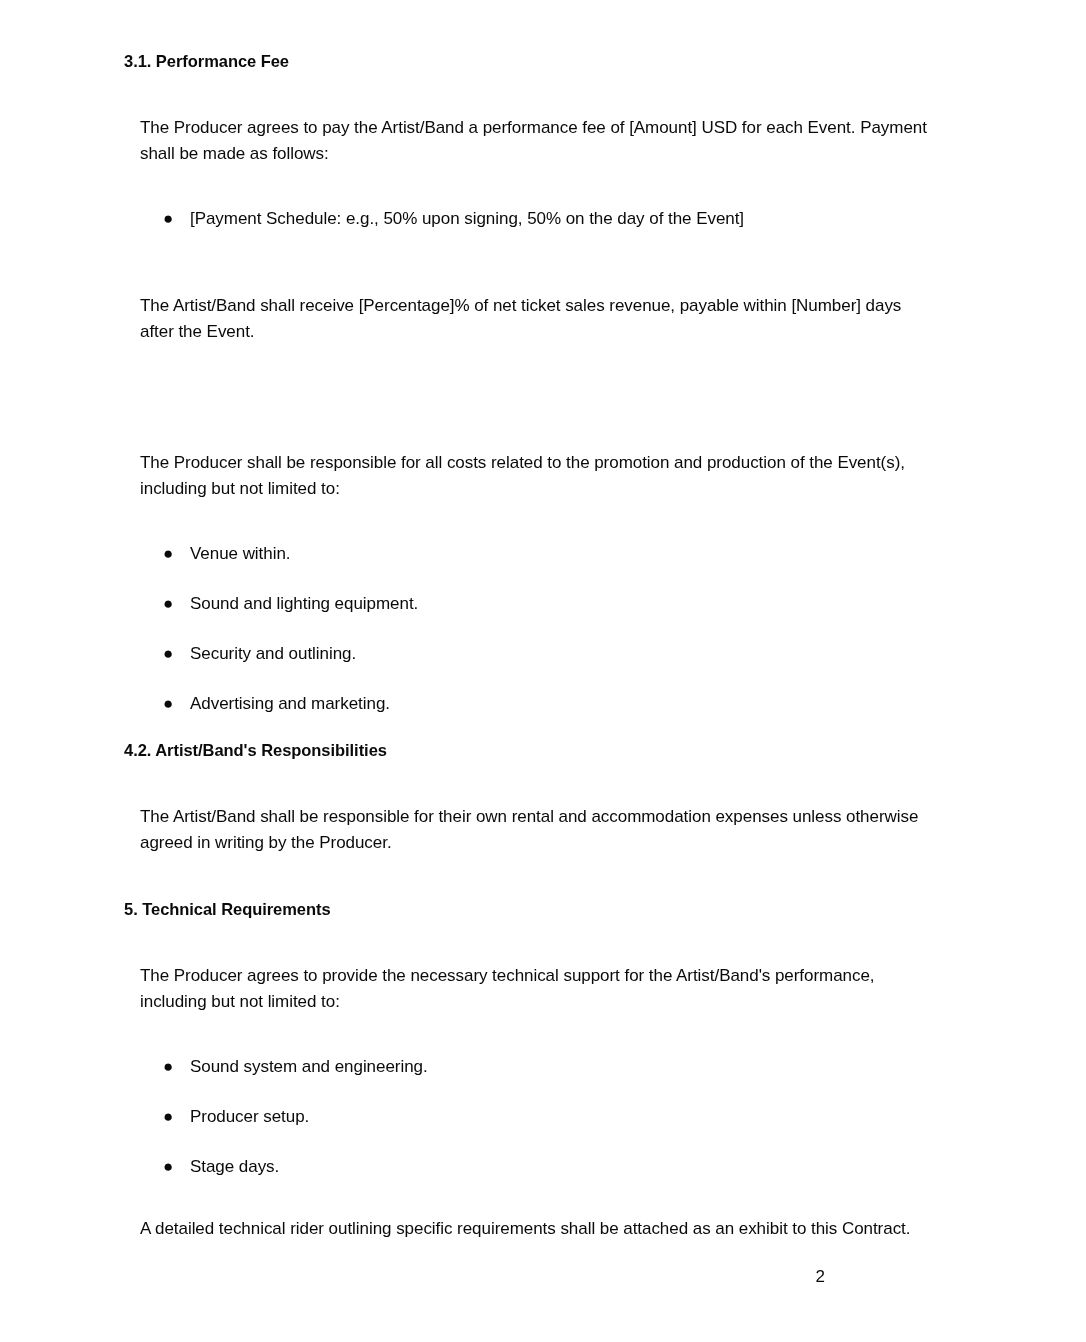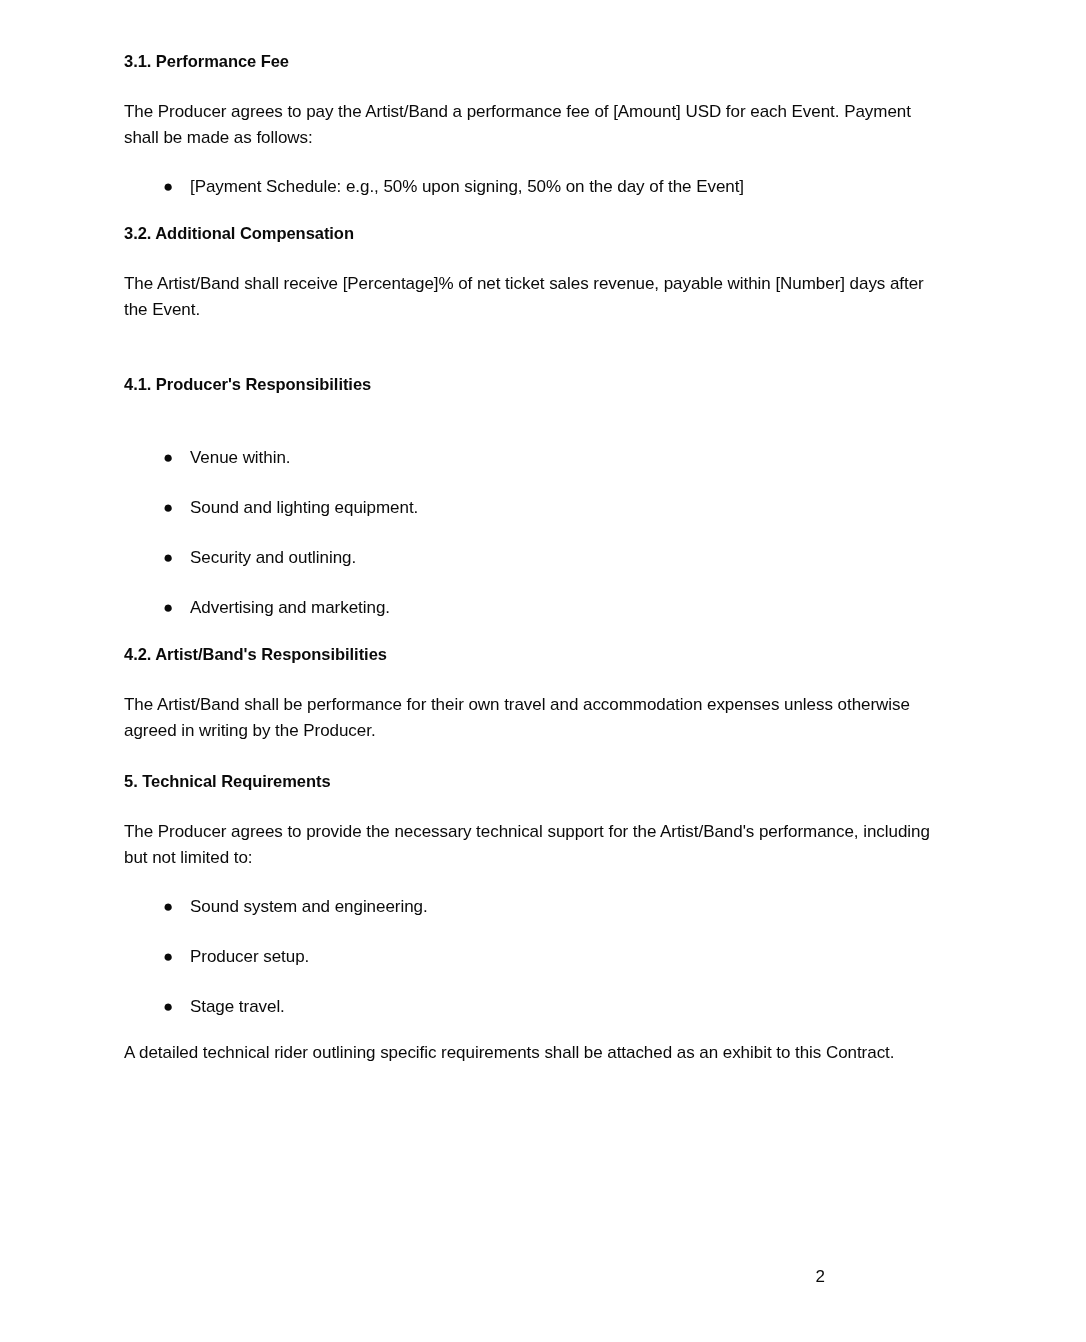--- a/index.html
+++ b/index.html
@@ -31,21 +31,21 @@
     line-height: 26px;
     margin: 0;
     padding: 0;
     letter-spacing: -0.05px;
   }
 
   .doc-para {
     font-size: 17px;
     font-weight: normal;
     line-height: 26px;
-    margin: 0;
+    margin: 16px;
     padding: 0;
     letter-spacing: -0.05px;
   }
 
   
   .gap-heading-para { height: 25px; }
   .gap-para-list    { height: 23px; }
   .gap-list-block   { height: 20px; }
   .gap-para-heading { height: 24px; }
   .gap-heading-heading { height: 24px; }
@@ -96,47 +96,46 @@
 
   <div class="content">
       <h2 class="doc-heading">3.1. Performance Fee</h2>
       <div class="gap-heading-para"></div>
       <p class="doc-para">The Producer agrees to pay the Artist/Band a performance fee of [Amount] USD for each Event. Payment shall be made as follows:</p>
       <div class="gap-para-list"></div>
       <ul class="doc-list">
         <li class="list-item"><span class="bullet">●</span><span>[Payment Schedule: e.g., 50% upon signing, 50% on the day of the Event]</span></li>
       </ul>
       <div class="gap-list-block"></div>
-      <h2 class="doc-heading">3.2. Additional Compensation</h2>
       <div class="gap-heading-para"></div>
       <p class="doc-para">The Artist/Band shall receive [Percentage]% of net ticket sales revenue, payable within [Number] days after the Event.</p>
       <div class="gap-para-heading"></div>
       <div class="gap-heading-heading"></div>
-      <h2 class="doc-heading">4.1. Producer's Responsibilities</h2>
       <div class="gap-heading-para"></div>
+      <p class="doc-para">The Producer shall be responsible for all costs related to the promotion and production of the Event(s), including but not limited to:</p>
       <div class="gap-para-list"></div>
       <ul class="doc-list">
         <li class="list-item"><span class="bullet">●</span><span>Venue within.</span></li>
         <li class="list-item"><span class="bullet">●</span><span>Sound and lighting equipment.</span></li>
         <li class="list-item"><span class="bullet">●</span><span>Security and outlining.</span></li>
         <li class="list-item"><span class="bullet">●</span><span>Advertising and marketing.</span></li>
       </ul>
       <div class="gap-list-block"></div>
       <h2 class="doc-heading">4.2. Artist/Band's Responsibilities</h2>
       <div class="gap-heading-para"></div>
-      <p class="doc-para">The Artist/Band shall be performance for their own travel and accommodation expenses unless otherwise agreed in writing by the Producer.</p>
+      <p class="doc-para">The Artist/Band shall be responsible for their own rental and accommodation expenses unless otherwise agreed in writing by the Producer.</p>
       <div class="gap-para-heading"></div>
       <h2 class="doc-heading">5. Technical Requirements</h2>
       <div class="gap-heading-para"></div>
       <p class="doc-para">The Producer agrees to provide the necessary technical support for the Artist/Band's performance, including but not limited to:</p>
       <div class="gap-para-list"></div>
       <ul class="doc-list">
         <li class="list-item"><span class="bullet">●</span><span>Sound system and engineering.</span></li>
         <li class="list-item"><span class="bullet">●</span><span>Producer setup.</span></li>
-        <li class="list-item"><span class="bullet">●</span><span>Stage travel.</span></li>
+        <li class="list-item"><span class="bullet">●</span><span>Stage days.</span></li>
       </ul>
       <div class="gap-list-block"></div>
       <p class="doc-para">A detailed technical rider outlining specific requirements shall be attached as an exhibit to this Contract.</p>
     </div>
 
   <div class="page-number">2</div>
 
 </div>
 
 </body></html>

